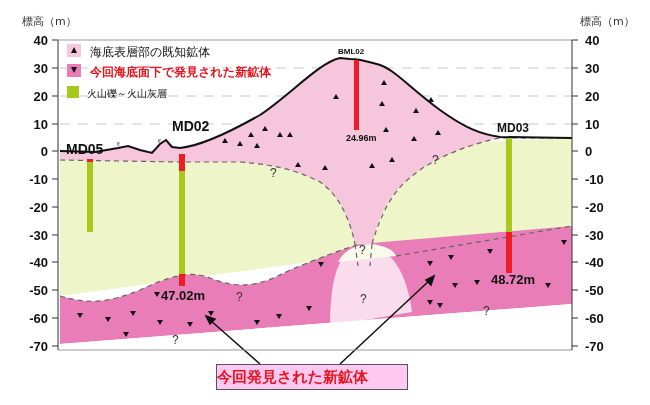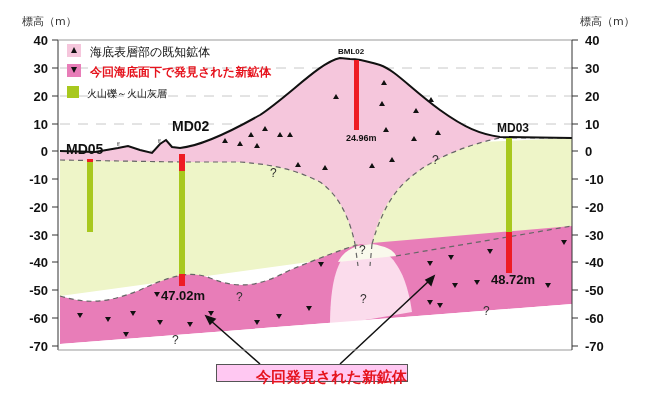--- a/index.html
+++ b/index.html
@@ -1,19 +1,19 @@
 <!DOCTYPE html>
 <html><head>
 <meta charset="utf-8">
 <style>
   html,body{margin:0;padding:0;background:#fff;}
   body{width:650px;height:405px;position:relative;overflow:hidden;font-family:"Liberation Sans",sans-serif;}
   svg text{font-family:"Liberation Sans","DejaVu Sans",sans-serif;}
-  .callout{position:absolute;left:216px;top:364px;width:192px;height:18px;background:#ffc8f2;border:1px solid #555;box-sizing:border-box;
-    color:#e6141e;font-weight:bold;font-size:15px;text-align:right;line-height:24px;font-family:"DejaVu Sans",sans-serif;}
+  .callout{position:absolute;left:216px;top:364px;width:192px;height:26px;background:#ffc8f2;border:1px solid #555;box-sizing:border-box;
+    color:#e6141e;font-weight:bold;font-size:15px;text-align:left;line-height:24px;font-family:"DejaVu Sans",sans-serif;}
 </style>
 </head>
 <body>
 
 <svg width="650" height="405" viewBox="0 0 650 405" style="position:absolute;left:0;top:0;">
 
   <g stroke="#c8c8c8" stroke-width="1" stroke-dasharray="10,8">
     <line x1="60" y1="68" x2="572" y2="68"></line>
     <line x1="60" y1="96" x2="572" y2="96"></line>
     <line x1="60" y1="124" x2="572" y2="124"></line>

